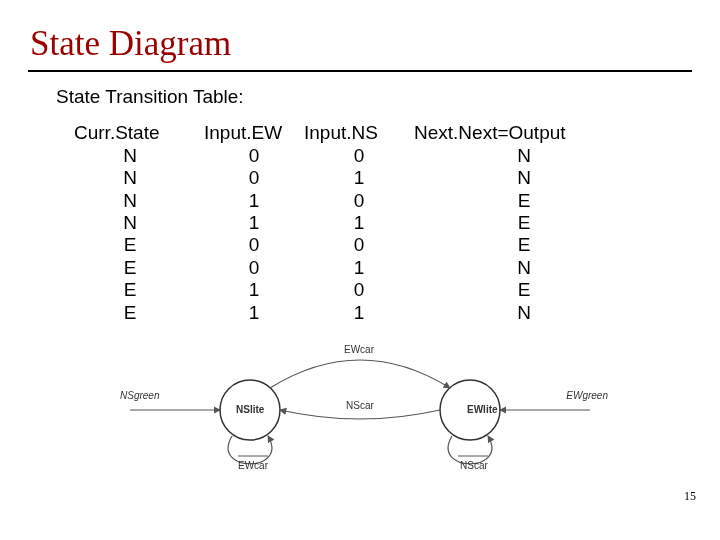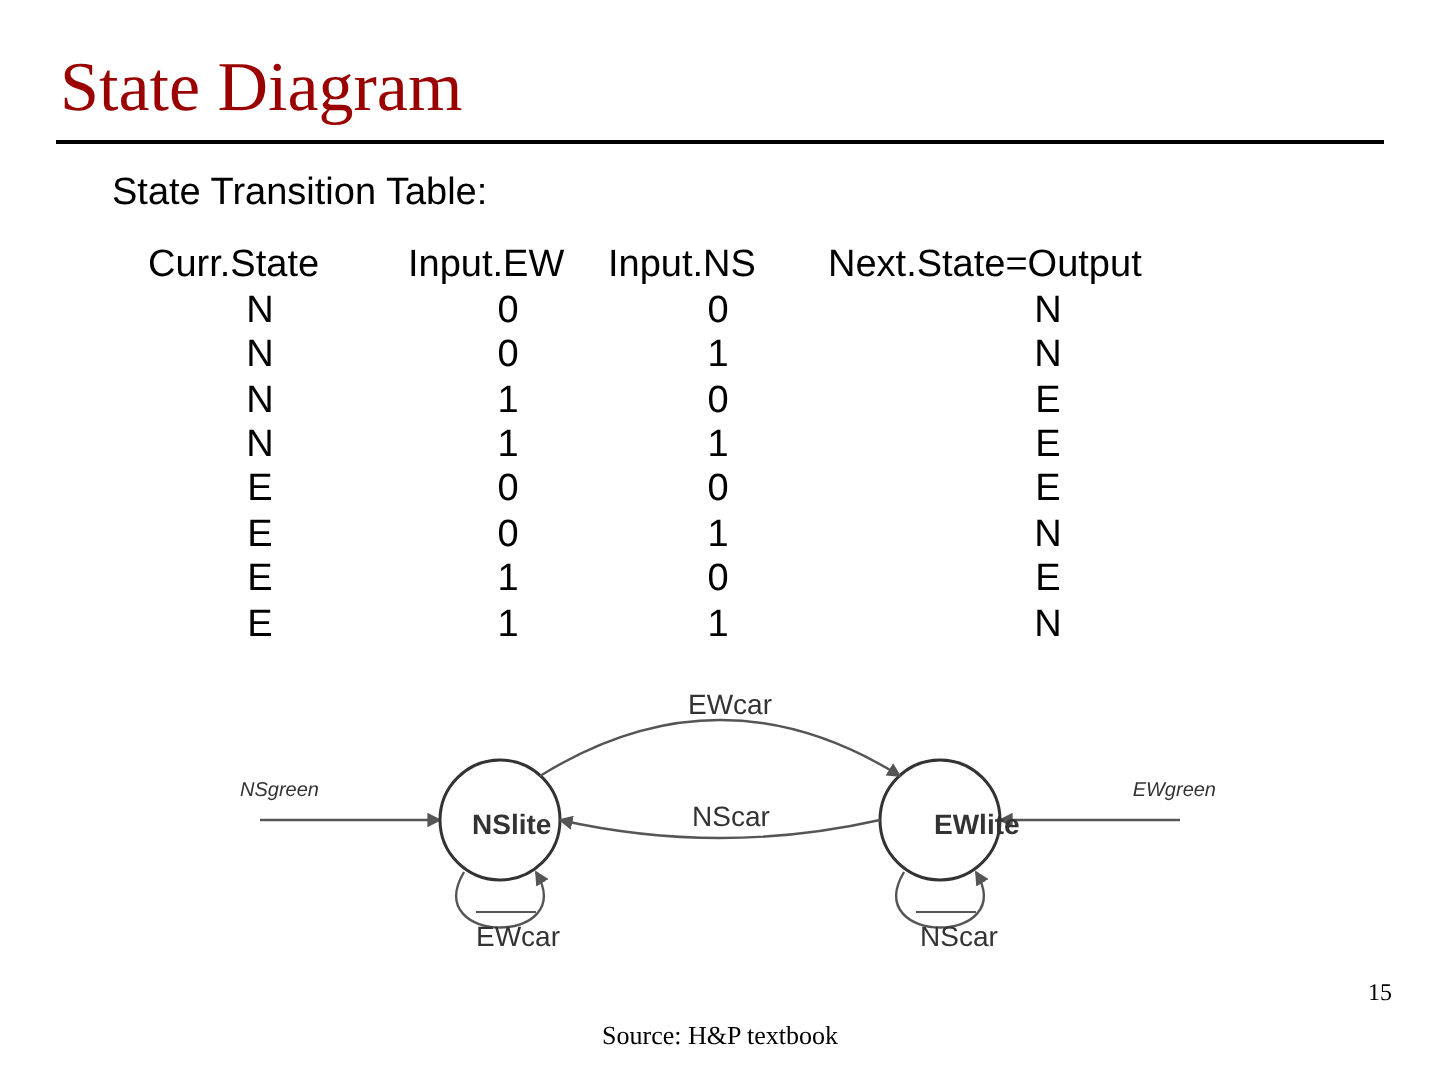--- a/index.html
+++ b/index.html
@@ -62,21 +62,21 @@
     width: 520px;
     height: 140px;
     margin: 14px auto 0 auto;
   }
   .diagram svg {
     position: absolute;
     inset: 0;
   }
   .dlabel {
     position: absolute;
-    font-size: 14px;
+    font-size: 10px;
     font-family: Arial, Helvetica, sans-serif;
     color: #333;
     white-space: nowrap;
   }
   .ext-label {
     font-size: 10px;
     color: #333;
     font-style: italic;
   }
 
@@ -105,21 +105,21 @@
   <hr class="rule">
 
   <div class="table-wrap">
     <div class="tbl-caption">State Transition Table:</div>
     <table class="state-tbl">
       <thead>
         <tr>
           <th class="c0">Curr.State</th>
           <th class="c1">Input.EW</th>
           <th class="c2">Input.NS</th>
-          <th class="c3">Next.State=Output</th>
+          <th class="c3">Next.Next=Output</th>
         </tr>
       </thead>
       <tbody>
         <tr>
           <td class="c0">N</td>
           <td class="c1">0</td>
           <td class="c2">0</td>
           <td class="c3">N</td>
         </tr>
         <tr>
@@ -199,14 +199,13 @@
     <span class="dlabel" style="left:136px; top:66px; font-weight:600;">NSlite</span>
     <span class="dlabel" style="left:355px; top:66px; font-weight:600;padding-left:12px;">EWlite</span>
 
     <span class="dlabel" style="left:244px; top:6px;">EWcar</span>
     <span class="dlabel" style="left:246px; top:62px;">NScar</span>
     <span class="dlabel" style="left:138px; top:122px;">EWcar</span>
     <span class="dlabel" style="left:360px; top:122px;">NScar</span>
   </div>
 
   <div class="page-num">15</div>
-  <div class="source">Source: H&amp;P textbook</div>
 </div>
 
 </body></html>

